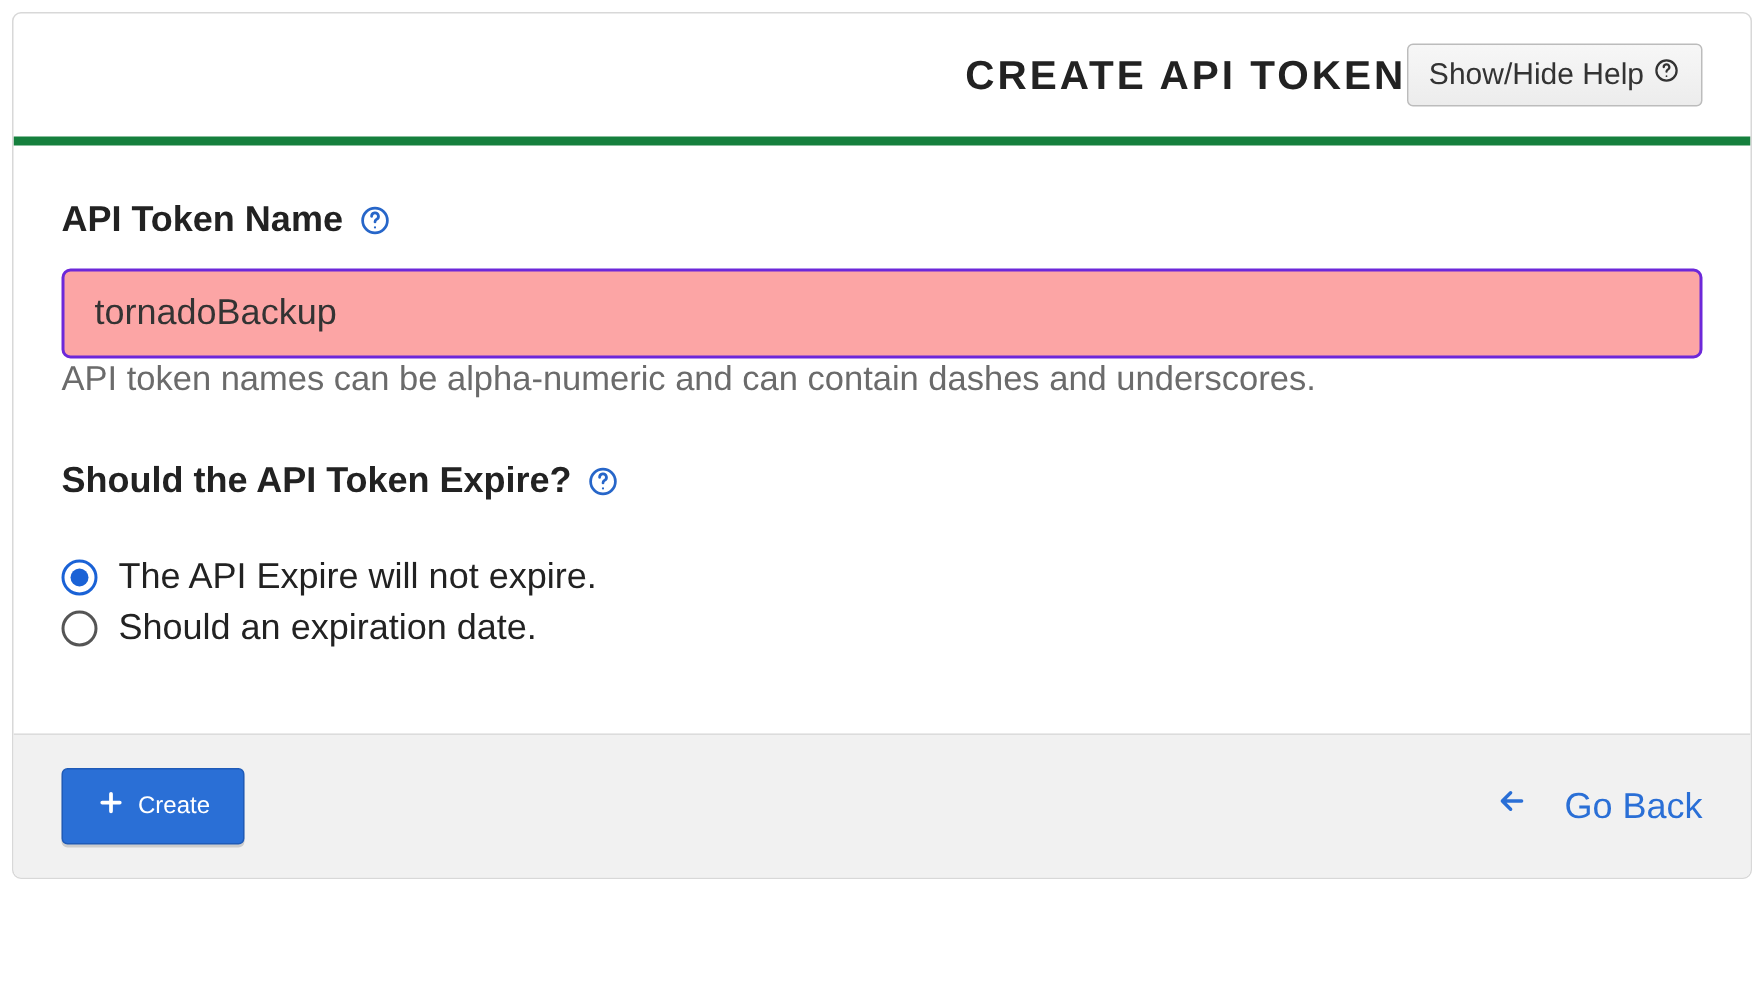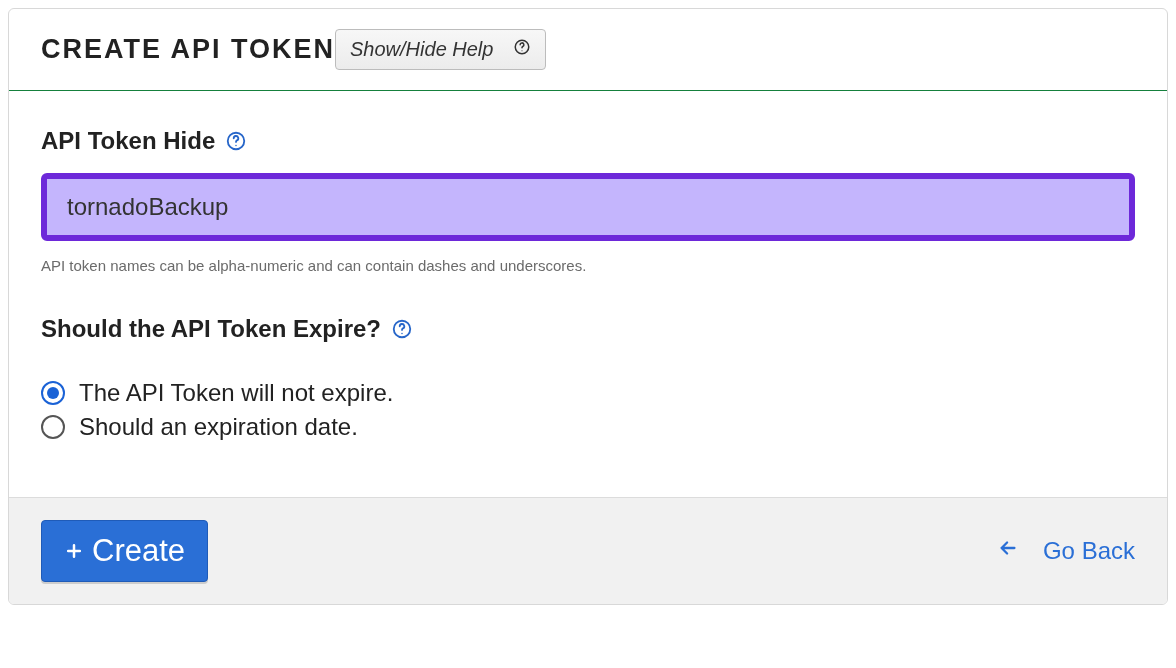--- a/index.html
+++ b/index.html
@@ -13,43 +13,42 @@
       padding: 8px;
     }
     .panel {
       border: 1px solid #d8d8d8;
       border-radius: 6px;
       overflow: hidden;
       background: #fff;
     }
     .panel-header {
       display: flex;
-      justify-content: flex-start;
+      justify-content: flex-end;
       align-items: center;
       padding: 20px 32px;
-      border-bottom: 1px solid #15803d;
+      border-bottom: 6px solid #15803d;
     }
     .panel-title {
       font-size: 27px;
       font-weight: 700;
       letter-spacing: 2px;
       color: #222;
     }
     .help-button {
       background: linear-gradient(#f7f7f7, #ececec);
       border: 1px solid #bcbcbc;
       border-radius: 4px;
       padding: 8px 14px;
       font-size: 20px;
       color: #333;
       cursor: pointer;
       display: inline-flex;
       align-items: center;
-      gap: 20px;
-      font-style: italic;
+      gap: 6px;
     }
     .help-button svg {
       width: 18px;
       height: 18px;
     }
     .panel-body {
       padding: 36px 32px 50px 32px;
     }
     .field-label {
       font-size: 24px;
@@ -63,28 +62,27 @@
     .help-icon {
       width: 22px;
       height: 22px;
       color: #2766c9;
       flex-shrink: 0;
     }
     .text-input {
       width: 100%;
       font-size: 24px;
       padding: 14px 20px;
-      border: 6px solid #6d28d9;
+      border: 2px solid #6d28d9;
       border-radius: 6px;
       color: #333;
-      background: #c4b5fd;
+      background: #fca5a5;
     }
     .field-hint {
-      margin-top: 16px;
-      font-size: 15px;
+      font-size: 23px;
       color: #6b6b6b;
     }
     .section-gap {
       margin-top: 41px;
     }
     .radio-group {
       margin-top: 18px;
     }
     .radio-option {
       display: flex;
@@ -119,21 +117,21 @@
       border-top: 1px solid #dcdcdc;
       padding: 22px 32px;
       display: flex;
       justify-content: space-between;
       align-items: center;
     }
     .create-button {
       background: #2a6fd6;
       border: 1px solid #1f5bb8;
       color: #fff;
-      font-size: 31px;
+      font-size: 16px;
       padding: 12px 22px;
       border-radius: 4px;
       cursor: pointer;
       display: inline-flex;
       align-items: center;
       gap: 8px;
       box-shadow: 0 2px 0 rgba(0,0,0,0.15);
     }
     .create-button svg {
       width: 20px;
@@ -168,21 +166,21 @@
           <path d="M9.5 9a2.5 2.5 0 1 1 3.5 2.3c-.8.4-1 .9-1 1.7" stroke-linecap="round"></path>
           <circle cx="12" cy="17" r="0.8" fill="currentColor" stroke="none"></circle>
         </svg>
       </span>
     </button>
   </div>
 
   <div class="panel-body">
 
     <label class="field-label">
-      <span>API Token Hide</span>
+      <span>API Token Name</span>
       <span class="help-icon">
         <svg viewBox="0 0 24 24" fill="none" stroke="currentColor" stroke-width="2">
           <circle cx="12" cy="12" r="9"></circle>
           <path d="M9.5 9a2.5 2.5 0 1 1 3.5 2.3c-.8.4-1 .9-1 1.7" stroke-linecap="round"></path>
           <circle cx="12" cy="17" r="0.8" fill="currentColor" stroke="none"></circle>
         </svg>
       </span>
     </label>
 
     <input type="text" class="text-input" value="tornadoBackup" style="">
@@ -199,21 +197,21 @@
             <circle cx="12" cy="17" r="0.8" fill="currentColor" stroke="none"></circle>
           </svg>
         </span>
       </label>
 
       <div class="radio-group">
         <label class="radio-option">
           <span class="radio-circle selected">
             <span class="radio-dot"></span>
           </span>
-          <span>The API Token will not expire.</span>
+          <span>The API Expire will not expire.</span>
         </label>
         <label class="radio-option">
           <span class="radio-circle"></span>
           <span>Should an expiration date.</span>
         </label>
       </div>
     </div>
 
   </div>
 

